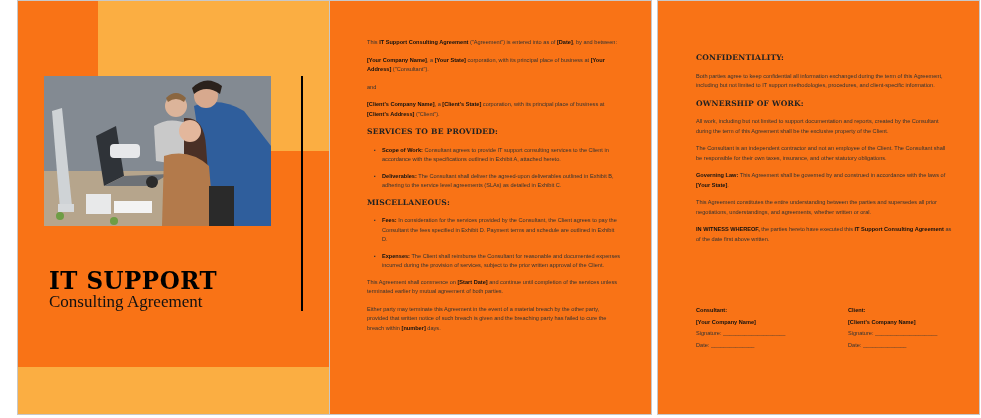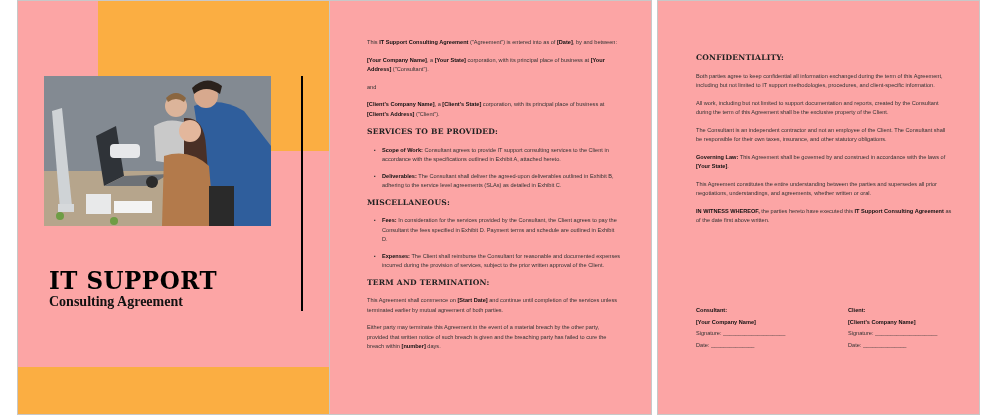--- a/index.html
+++ b/index.html
@@ -1,21 +1,21 @@
 <!DOCTYPE html>
 <html><head>
 <meta charset="utf-8">
 <style>
   html, body { margin:0; padding:0; }
   body {
     width:981px; height:418px; background:#ffffff; position:relative; overflow:hidden;
     font-family:"Liberation Sans", sans-serif; color:#222;
   }
   .page {
-    position:absolute; top:0; height:415px; background:#fca5a5;
+    position:absolute; top:0; height:415px; background:#f97316;
     border:1px solid #c8c8c8; box-sizing:border-box; overflow:hidden;
   }
   #p1 { left:17px; width:323px; }
   #p2 { left:329px; width:323px; }
   #p3 { left:657px; width:323px; }
 
   
   .orange-top { position:absolute; left:80px; top:0; width:243px; height:150px; background:#fbae42; }
   .orange-bottom { position:absolute; left:0; top:366px; width:323px; height:49px; background:#fbae42; }
   .photo {
@@ -23,21 +23,21 @@
     background:linear-gradient(180deg,#7f868e 0%,#8d939a 60%,#a89a85 100%);
   }
   .vline { position:absolute; left:283px; top:75px; width:2px; height:235px; background:#000; }
   .cover-title {
     position:absolute; left:31px; top:267px; font-family:"DejaVu Serif", serif;
     font-weight:900; font-size:23px; letter-spacing:0.5px; color:#000; line-height:26px;
     transform:scaleY(1.05);
   }
   .cover-sub {
     position:absolute; left:31px; top:291px; font-family:"Liberation Serif", serif;
-    font-weight:bold; font-size:14px; color:#111; line-height:20px;
+    font-weight:normal; font-size:17px; color:#111; line-height:20px;
   }
 
   
   .body-text { position:absolute; left:37px; right:30px; font-size:5.6px; line-height:9.5px; color:#333; }
   #p3 .body-text { left:38px; right:26px; }
   .para { margin:0 0 8px 0; }
   .h {
     font-family:"DejaVu Serif", serif; font-weight:bold; font-size:7.6px; color:#222;
     margin:6px 0 9px 0; letter-spacing:0.2px;
   }
@@ -114,35 +114,35 @@
       <li><b>Scope of Work:</b><span> Consultant agrees to provide IT support consulting services to the Client in accordance with the specifications outlined in Exhibit A, attached hereto.</span></li>
       <li><b>Deliverables:</b><span> The Consultant shall deliver the agreed-upon deliverables outlined in Exhibit B, adhering to the service level agreements (SLAs) as detailed in Exhibit C.</span></li>
     </ul>
 
     <div class="h">MISCELLANEOUS:</div>
     <ul>
       <li><b>Fees:</b><span> In consideration for the services provided by the Consultant, the Client agrees to pay the Consultant the fees specified in Exhibit D. Payment terms and schedule are outlined in Exhibit D.</span></li>
       <li><b>Expenses:</b><span> The Client shall reimburse the Consultant for reasonable and documented expenses incurred during the provision of services, subject to the prior written approval of the Client.</span></li>
     </ul>
 
-    <div class="h">TERM AND TERMINATION:</div>
     <p class="para">
       <span>This Agreement shall commence on </span><b>[Start Date]</b><span> and continue until completion of the services unless terminated earlier by mutual agreement of both parties.</span>
     </p>
     <p class="para">
       <span>Either party may terminate this Agreement in the event of a material breach by the other party, provided that written notice of such breach is given and the breaching party has failed to cure the breach within </span><b>[number]</b><span> days.</span>
     </p>
   </div>
 </div>
 
 <div class="page" id="p3">
   <div class="body-text" style="top:46px;">
     <div class="h">CONFIDENTIALITY:</div>
     <p class="para">Both parties agree to keep confidential all information exchanged during the term of this Agreement, including but not limited to IT support methodologies, procedures, and client-specific information.</p>
 
+    <div class="h">OWNERSHIP OF WORK:</div>
     <p class="para">All work, including but not limited to support documentation and reports, created by the Consultant during the term of this Agreement shall be the exclusive property of the Client.</p>
 
     <p class="para">The Consultant is an independent contractor and not an employee of the Client. The Consultant shall be responsible for their own taxes, insurance, and other statutory obligations.</p>
 
     <p class="para">
       <b>Governing Law:</b><span> This Agreement shall be governed by and construed in accordance with the laws of </span><b>[Your State]</b><span>.</span>
     </p>
     <p class="para">This Agreement constitutes the entire understanding between the parties and supersedes all prior negotiations, understandings, and agreements, whether written or oral.</p>
     <p class="para">
       <b>IN WITNESS WHEREOF,</b><span> the parties hereto have executed this </span><b>IT Support Consulting Agreement</b><span> as of the date first above written.</span>

